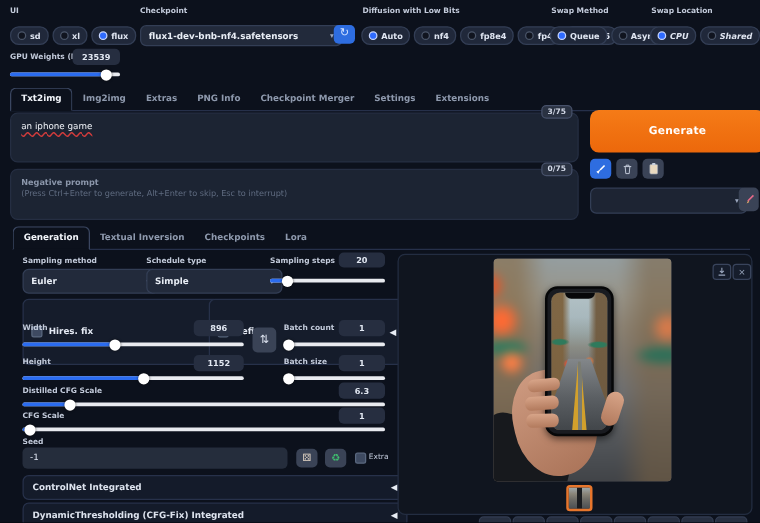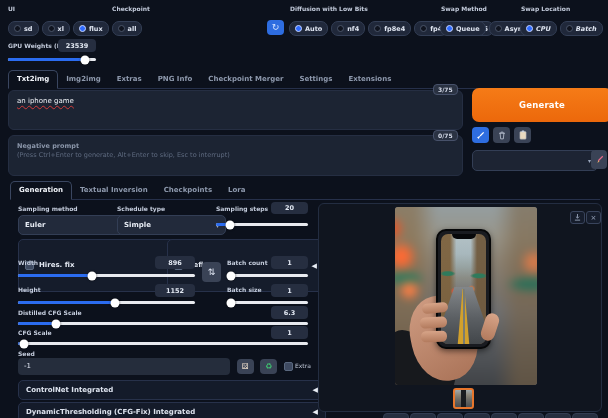--- a/index.html
+++ b/index.html
@@ -102,20 +102,24 @@
         <i class="dot on"></i>
         <span>flux</span>
       </span>
     <span class="ropt">
         <i class="dot"></i>
         <span>all</span>
       </span>
   </div>
 
   <div class="abs lbl" style="left:112px;top:5px;">Checkpoint</div>
+  <div class="abs dd" style="left:112px;top:20px;width:148px;height:15px;">
+    <span style="overflow:hidden;white-space:nowrap;">flux1-dev-bnb-nf4.safetensors</span>
+    <span class="caret">▾</span>
+  </div>
   <div class="abs tbtn" style="left:267px;top:20px;width:17px;height:15px;background:#2e6de0;">
     <span style="color:#cfe0ff;font-size:9px;line-height:1;">↻</span>
   </div>
 
   <div class="abs lbl" style="left:290px;top:5px;">Diffusion with Low Bits</div>
   <div class="abs row" style="left:289px;top:21px;">
     <span class="ropt">
         <i class="dot on"></i>
         <span>Auto</span>
       </span>
@@ -150,21 +154,21 @@
   </div>
 
   <div class="abs lbl" style="left:521px;top:5px;">Swap Location</div>
   <div class="abs row" style="left:520px;top:21px;font-style:italic;">
     <span class="ropt">
         <i class="dot on"></i>
         <span>CPU</span>
       </span>
     <span class="ropt">
         <i class="dot"></i>
-        <span>Batch</span>
+        <span>Shared</span>
       </span>
   </div>
 
   <div class="abs lbl" style="left:8px;top:42px;">GPU Weights (MB)</div>
   <div class="abs num" style="left:58px;top:39px;width:38px;height:13px;">23539</div>
   <div class="abs slider" style="left:8px;top:58px;width:88px;">
     <i class="fill" style="width:87%;"></i>
       <i class="knob" style="left:87%;"></i>
   </div>
 

